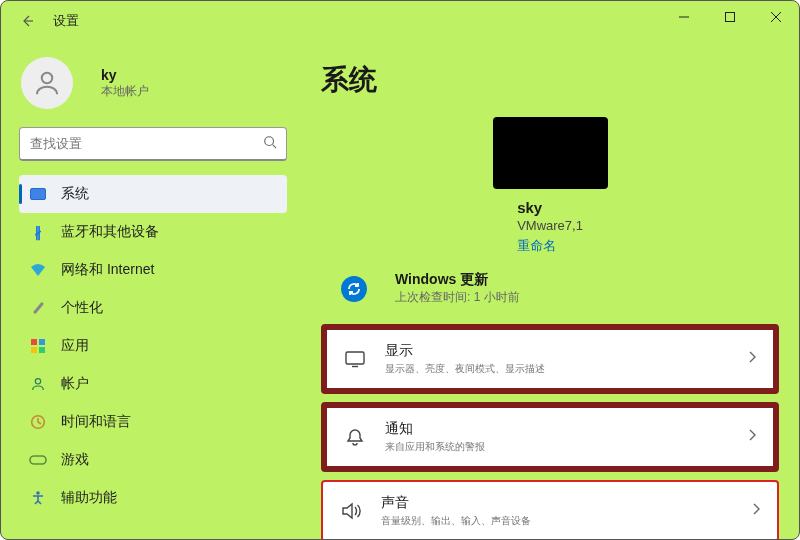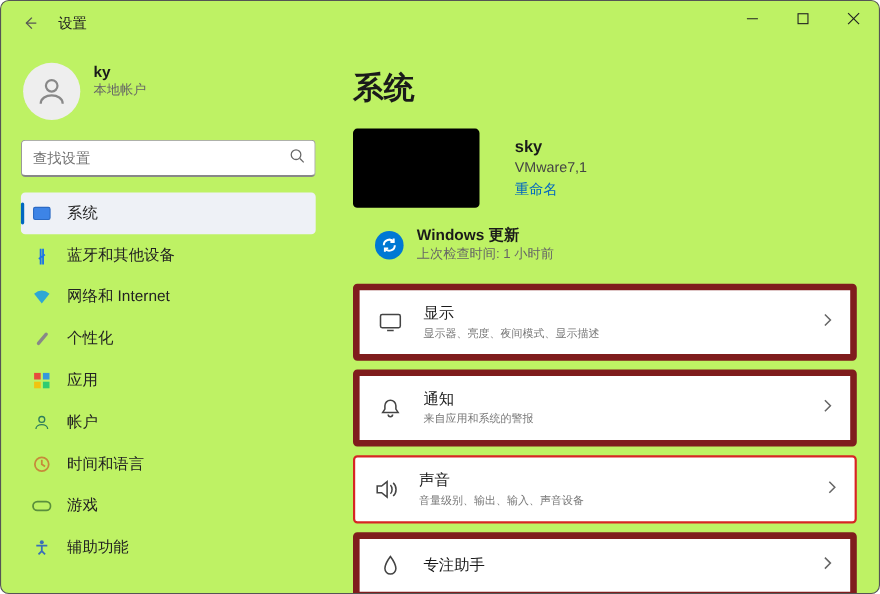--- a/index.html
+++ b/index.html
@@ -5,41 +5,41 @@
   * { box-sizing: border-box; margin: 0; padding: 0; }
   html, body { width: 800px; height: 540px; overflow: hidden; font-family: "Segoe UI", "Microsoft YaHei", sans-serif; background: #fff; color: #1a1a1a; }
   .window { width: 800px; height: 540px; border: 1px solid #555; border-radius: 8px; position: relative; background: #bef264; }
   .titlebar { height: 40px; display: flex; align-items: center; padding: 0 14px; }
   .back-btn { width: 24px; height: 24px; display: flex; align-items: center; justify-content: center; color: #555; margin-right: 14px; cursor: default; }
   .title { font-size: 13px; color: #222; }
   .win-controls { position: absolute; top: 0; right: 0; display: flex; }
   .win-btn { width: 46px; height: 32px; display: flex; align-items: center; justify-content: center; color: #222; }
   .content { display: flex; height: calc(100% - 40px); }
   .sidebar { width: 300px; padding: 10px 14px 0 18px; overflow-y: auto; }
-  .profile { display: flex; gap: 12px; margin: 6px 0 18px 2px; }
+  .profile { display: flex; align-items: center; gap: 28px; margin: 6px 0 18px 2px; }
   .avatar { width: 52px; height: 52px; border-radius: 50%; background: #eee; display: flex; align-items: center; justify-content: center; color: #777; }
   .profile-name { font-size: 14px; font-weight: 600; }
   .profile-sub { font-size: 12px; color: #666; }
   .search { position: relative; margin-bottom: 14px; }
   .search input { width: 100%; height: 34px; border: 1px solid #999; border-bottom: 2px solid #888; border-radius: 4px; padding: 0 50px 0 10px; font-size: 13px; background: #fff; color: #555; }
   .search .sicon { position: absolute; right: 10px; top: 50%; transform: translateY(-50%); color: #666; }
   .nav { list-style: none; }
   .nav li { display: flex; align-items: center; gap: 14px; height: 38px; padding: 0 10px; border-radius: 4px; font-size: 14px; color: #222; position: relative; }
   .nav li.selected { background: #eef1f6; }
   .nav li.selected::before { content: ""; position: absolute; left: 0; top: 9px; bottom: 9px; width: 3px; border-radius: 2px; background: #0067c0; }
   .nav .ic { width: 18px; height: 18px; display: flex; align-items: center; justify-content: center; }
   .main { flex: 1; padding: 20px 20px 0 20px; overflow-y: auto; }
   .page-heading { font-size: 28px; font-weight: 600; margin-bottom: 18px; }
-  .device-row { display: flex; gap: 32px; align-items: center; margin-bottom: 16px; }
+  .device-row { display: flex; gap: 10px; align-items: center; margin-bottom: 16px; flex-direction: column; }
   .device-pic { width: 115px; height: 72px; background: #000; border-radius: 4px; }
   .device-info { font-size: 13px; }
   .device-name { font-size: 15px; font-weight: 600; }
   .device-model { color: #444; margin-top: 2px; }
   .device-rename { color: #0067c0; margin-top: 4px; }
-  .update-row { display: flex; gap: 12px; align-items: center; margin-bottom: 18px; padding-left: 20px;}
+  .update-row { display: flex; gap: 28px; align-items: center; margin-bottom: 18px; padding-left: 20px;}
   .update-ic { width: 26px; height: 26px; border-radius: 50%; background: #0078d4; color: #fff; display: flex; align-items: center; justify-content: center; }
   .update-title { font-size: 14px; font-weight: 600; }
   .update-sub { font-size: 12px; color: #666; }
   .card { border: 6px solid #7f1d1d; border-radius: 4px; padding: 12px 16px; display: flex; align-items: center; gap: 18px; margin-bottom: 8px; background: #fff; }
   .card.highlight { border: 2px solid #d72524; }
   .card .cic { width: 24px; height: 24px; display: flex; align-items: center; justify-content: center; color: #444; }
   .card-body { flex: 1; }
   .card-title { font-size: 14px; }
   .card-sub { font-size: 10px; color: #777; margin-top: 2px; }
   .chev { color: #666; }

